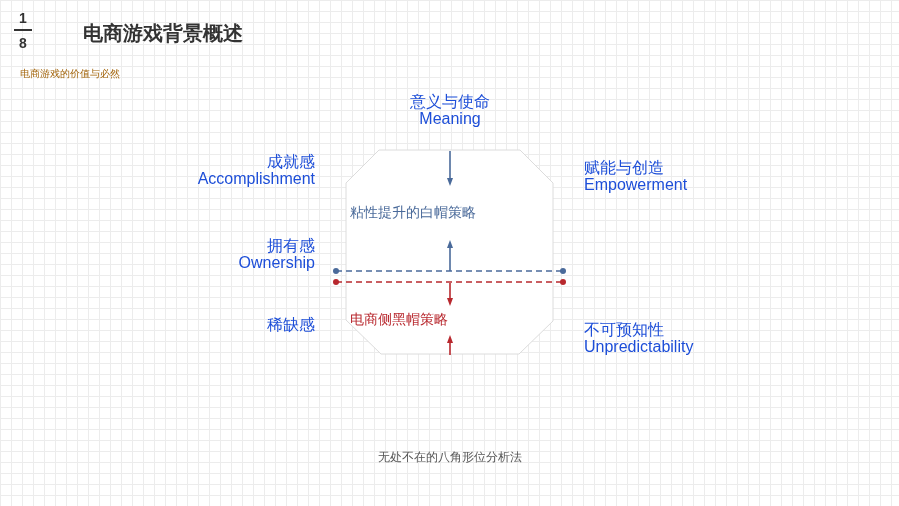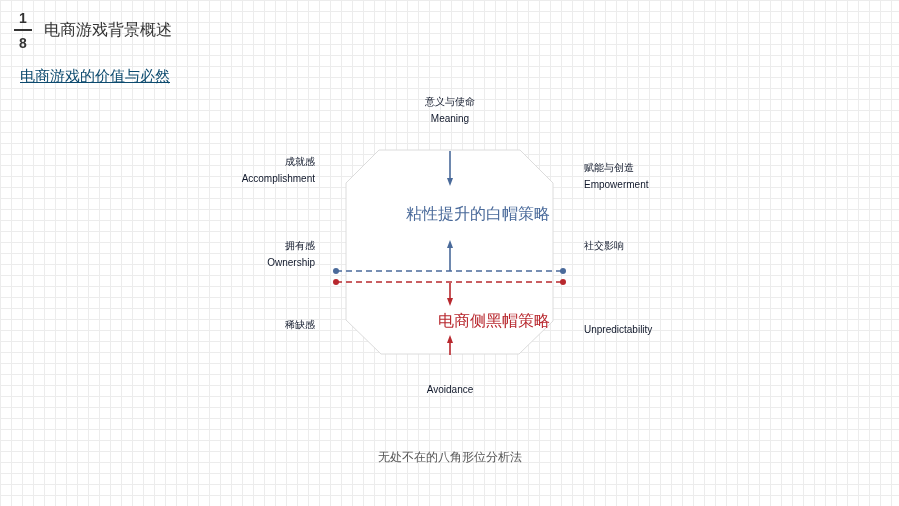--- a/index.html
+++ b/index.html
@@ -10,29 +10,29 @@
       linear-gradient(to right, #ececec 1px, transparent 1px),
       linear-gradient(to bottom, #ececec 1px, transparent 1px);
     background-size: 11px 11px;
     font-family: "Liberation Sans", "DejaVu Sans", sans-serif;
     color: #555;
   }
   .page-num { position: absolute; left: 14px; top: 10px; width: 18px; text-align: center; font-size: 14px; font-weight: bold; color: #333; }
   .page-num .num-top { display: block; line-height: 16px; }
   .page-num .bar { display: block; height: 2px; background: #333; margin: 3px 0 4px 0; width: 18px; }
   .page-num .num-bottom { display: block; line-height: 16px; }
-  .section-title { position: absolute; left: 44px; top: 20px; font-size: 16px; color: #333; font-weight: normal; }
-  .subtitle { position: absolute; left: 20px; top: 67px; font-size: 15px; color: #0c4a6e; text-decoration: underline; }
-  .label { position: absolute; font-size: 10px; line-height: 17px; color: #0f172a; }
+  .section-title { position: absolute; left: 44px; top: 20px; font-size: 20px; color: #333; font-weight: bold; padding-left: 39px; }
+  .subtitle { position: absolute; left: 20px; top: 67px; font-size: 10px; color: #a16207; }
+  .label { position: absolute; font-size: 16px; line-height: 17px; color: #1d4ed8; }
   .label .cn, .label .en { display: block; }
   .label.right-align { text-align: right; }
   .label.left-align { text-align: left; }
   .label.center { text-align: center; }
   svg.diagram { position: absolute; left: 0; top: 0; }
-  .strategy { position: absolute; font-size: 16px; text-align: right; width: 200px; }
+  .strategy { position: absolute; font-size: 14px; text-align: left; width: 200px; }
   .caption { position: absolute; left: 350px; top: 449px; width: 200px; text-align: center; font-size: 12px; color: #555; }
 </style>
 </head>
 <body>
 
 <div class="page-num">
   <span class="num-top">1</span>
   <span class="bar"></span>
   <span class="num-bottom">8</span>
 </div>
@@ -79,25 +79,24 @@
 </div>
 <div class="label left-align" style="left:584px; top:159px; width:140px;">
   <span class="cn">赋能与创造</span>
   <span class="en">Empowerment</span>
 </div>
 <div class="label right-align" style="left:195px; top:237px; width:120px;">
   <span class="cn">拥有感</span>
   <span class="en">Ownership</span>
 </div>
 <div class="label left-align" style="left:584px; top:237px; width:140px;">
-  <span class="cn">社交影响</span>
 </div>
 <div class="label right-align" style="left:195px; top:316px; width:120px;">
   <span class="cn">稀缺感</span>
 </div>
 <div class="label left-align" style="left:584px; top:321px; width:140px;">
+  <span class="cn">不可预知性</span>
   <span class="en">Unpredictability</span>
 </div>
 <div class="label center" style="left:380px; top:381px; width:140px;">
-  <span class="en">Avoidance</span>
 </div>
 
 <div class="caption">无处不在的八角形位分析法</div>
 
 </body></html>

